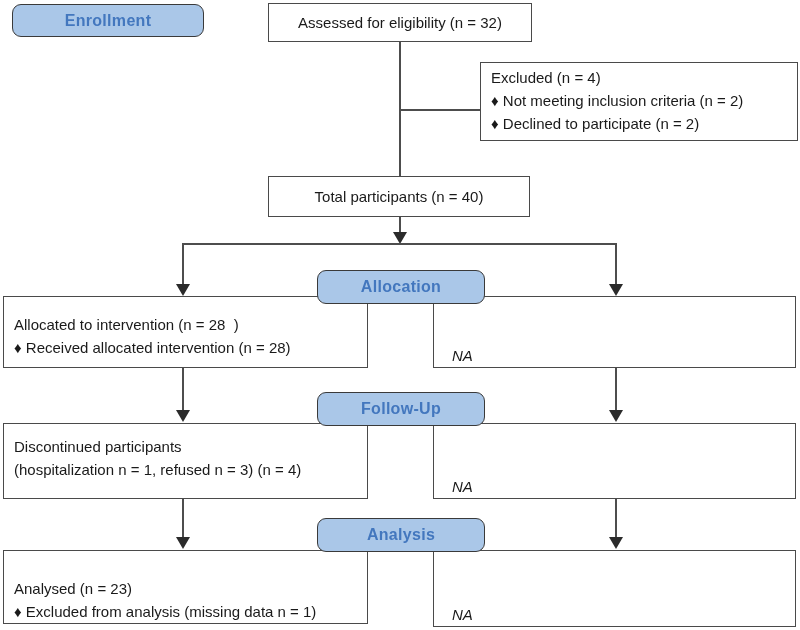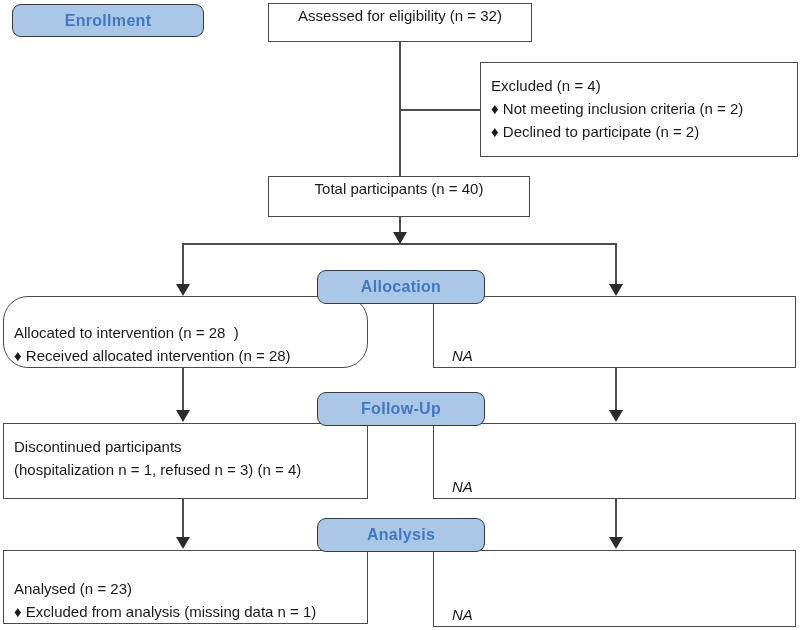--- a/index.html
+++ b/index.html
@@ -13,21 +13,21 @@
   html,body{margin:0;padding:0;background:#fff;}
   #canvas{
     position:relative;width:800px;height:630px;background:#ffffff;
     font-family:"Liberation Sans","DejaVu Sans",sans-serif;
     color:var(--text);overflow:hidden;
   }
   .box{
     position:absolute;background:#fff;border:1.6px solid var(--box-border);
     box-sizing:border-box;font-size:15px;line-height:23px;z-index:1;
   }
-  .box.centered{display:flex;align-items:flex-start;justify-content:center;text-align:center;}
+  .box.centered{display:flex;align-items:center;justify-content:center;text-align:center;}
   .box .line{white-space:pre-wrap;}
   .badge{
     position:absolute;background:var(--badge-fill);border:1.8px solid var(--badge-border);
     border-radius:9px;box-sizing:border-box;z-index:3;
     display:flex;align-items:center;justify-content:center;
     font-size:16px;font-weight:bold;color:var(--badge-text);letter-spacing:.3px;
   }
   .vline,.hline{position:absolute;background:var(--line);z-index:0;}
   .vline{width:2px;}
   .hline{height:2px;}
@@ -76,31 +76,31 @@
     <span>Follow-Up</span>
   </div>
   <div class="badge" style="left:317px;top:518px;width:168px;height:34px;">
     <span>Analysis</span>
   </div>
 
   <div class="box centered" style="left:268px;top:3px;width:264px;height:39px;">
     <span class="line">Assessed for eligibility (n = 32)</span>
   </div>
 
-  <div class="box pad" style="left:480px;top:62px;width:318px;height:95px;padding-top:11px;">
+  <div class="box pad" style="left:480px;top:62px;width:318px;height:79px;padding-top:3px;">
     <div class="line">Excluded (n = 4)</div>
     <div class="line">♦ Not meeting inclusion criteria (n = 2)</div>
     <div class="line">♦ Declined to participate (n = 2)</div>
   </div>
 
   <div class="box centered" style="left:268px;top:176px;width:262px;height:41px;">
     <span class="line">Total participants (n = 40)</span>
   </div>
 
-  <div class="box pad" style="left:3px;top:296px;width:365px;height:72px;padding-top:24px;border-radius:25px;">
+  <div class="box pad" style="left:3px;top:296px;width:365px;height:72px;padding-top:16px;">
     <div class="line">Allocated to intervention (n = 28  )</div>
     <div class="line">♦ Received allocated intervention (n = 28)</div>
   </div>
   <div class="box na-box" style="left:433px;top:296px;width:363px;height:72px;">
     <span class="line">NA</span>
   </div>
 
   <div class="box pad" style="left:3px;top:423px;width:365px;height:76px;padding-top:11px;">
     <div class="line">Discontinued participants</div>
     <div class="line">(hospitalization n = 1, refused n = 3) (n = 4)</div>

